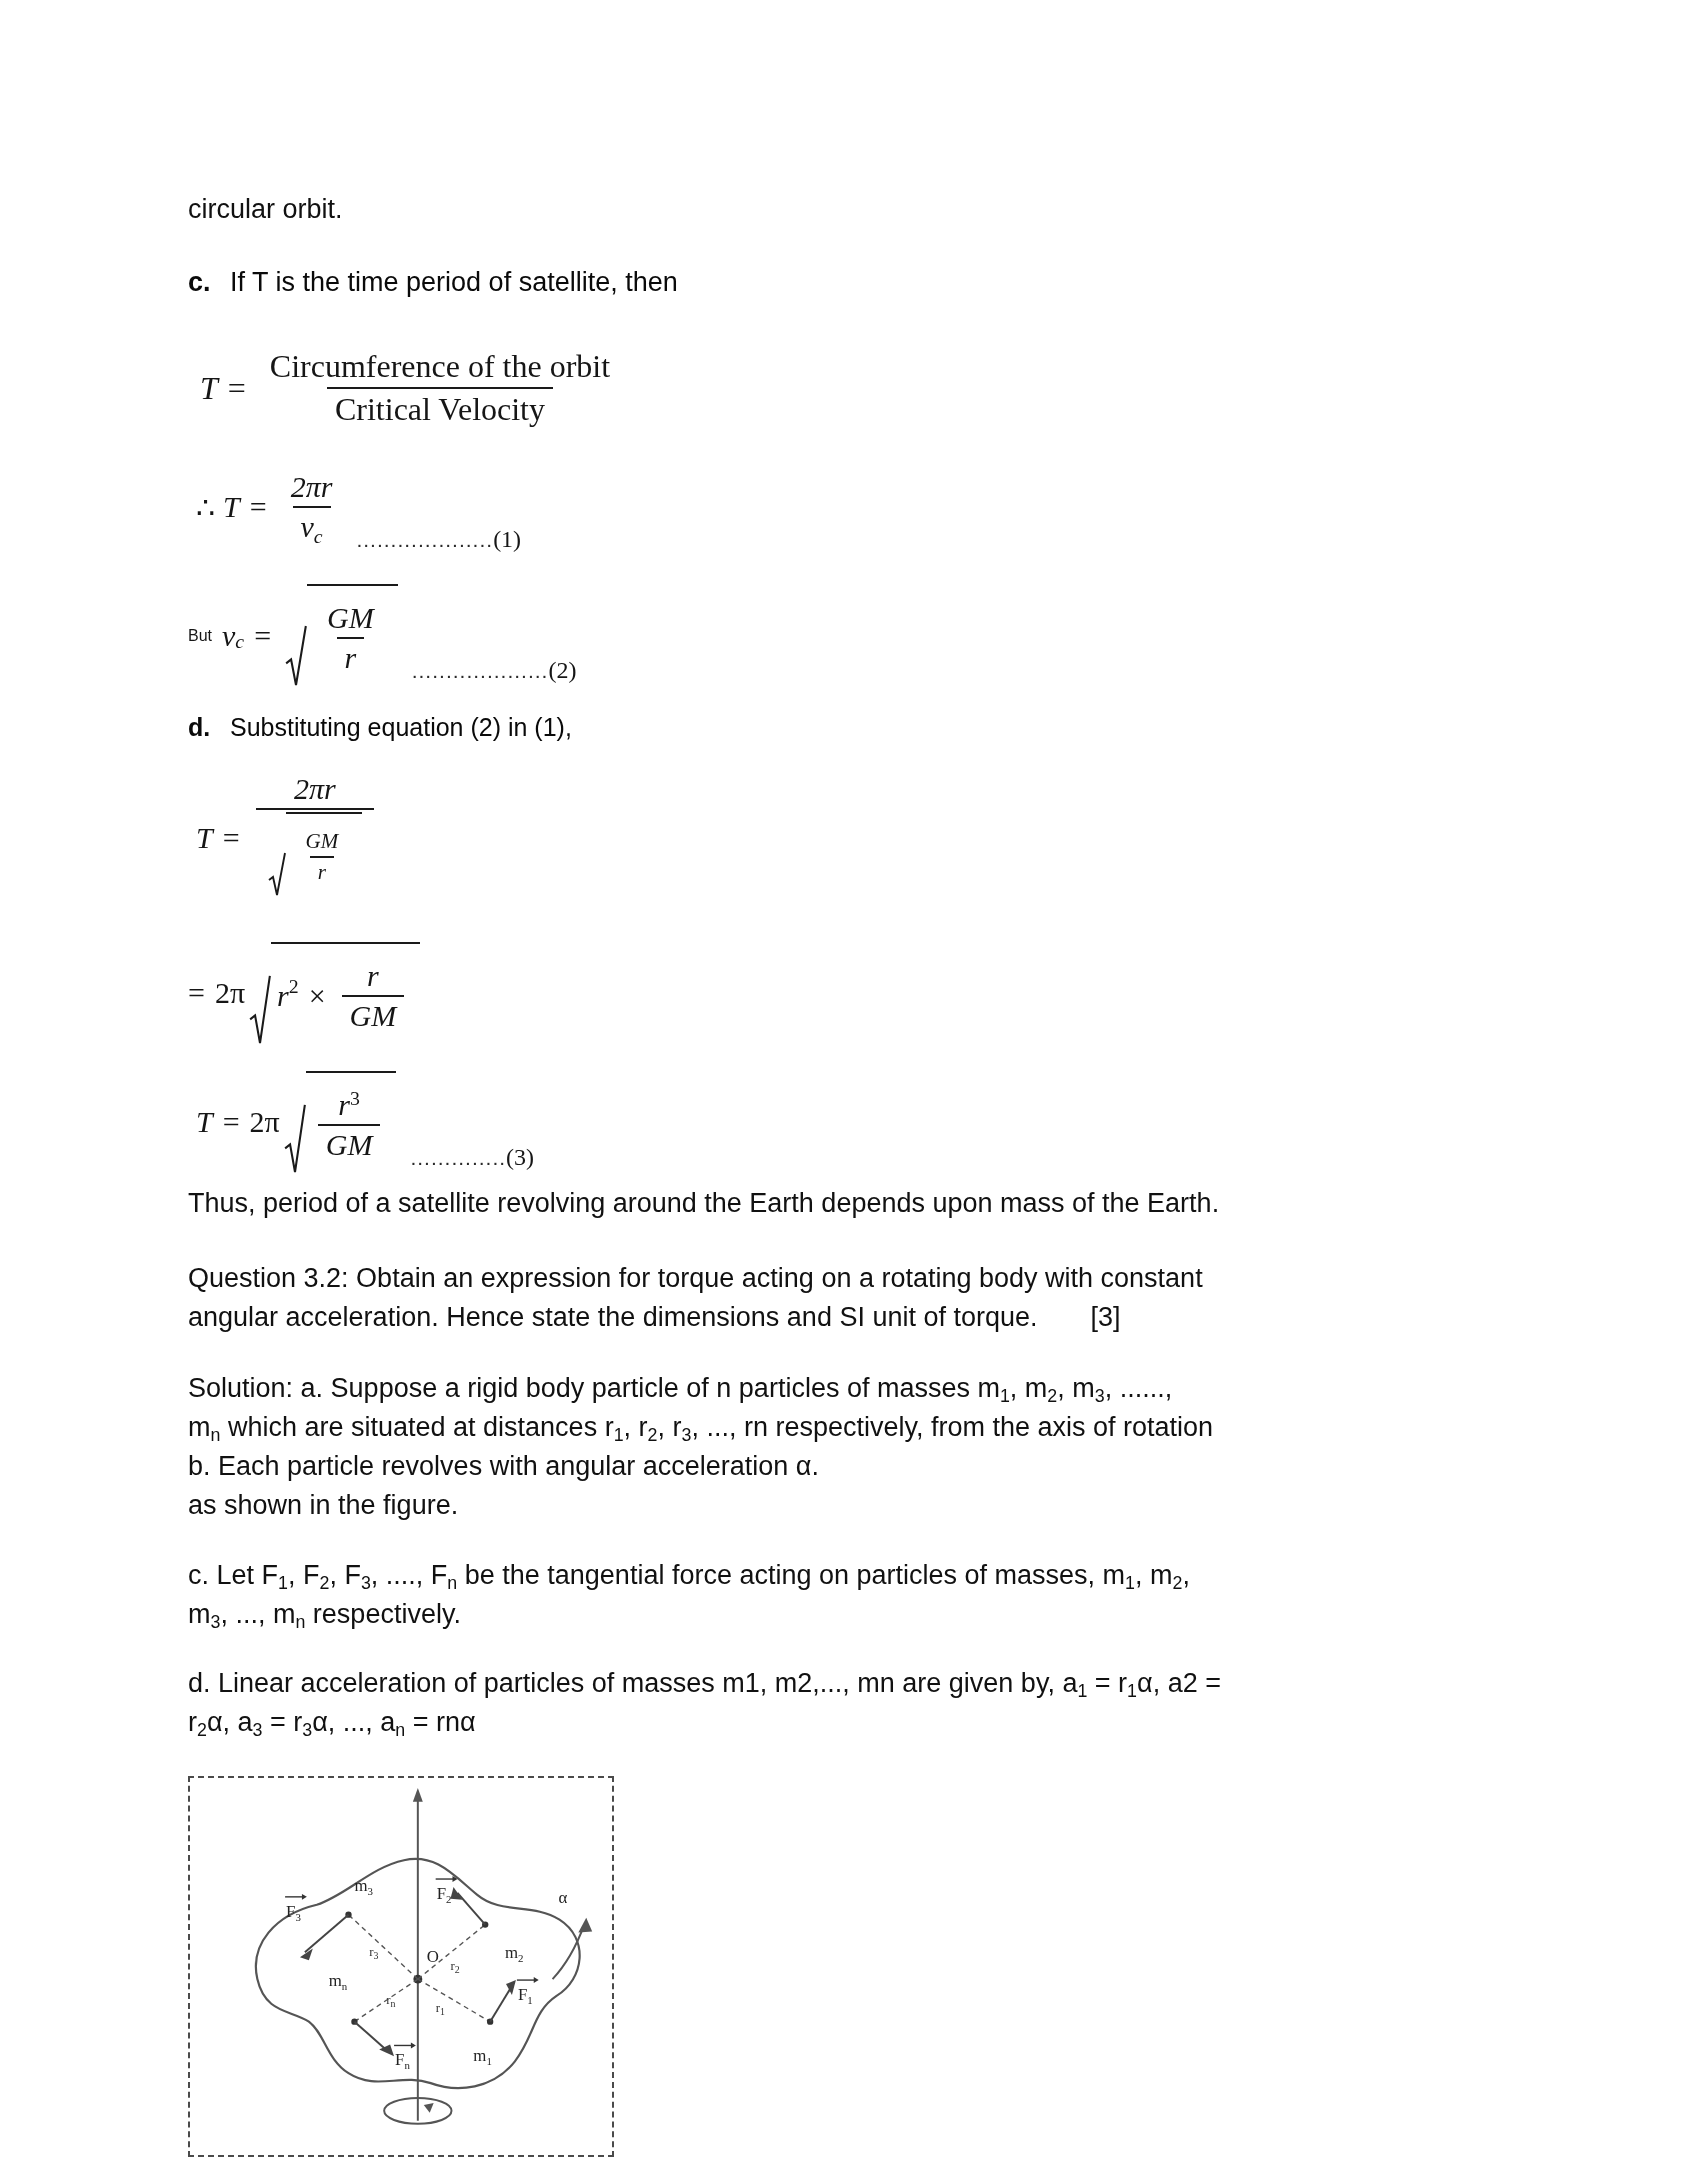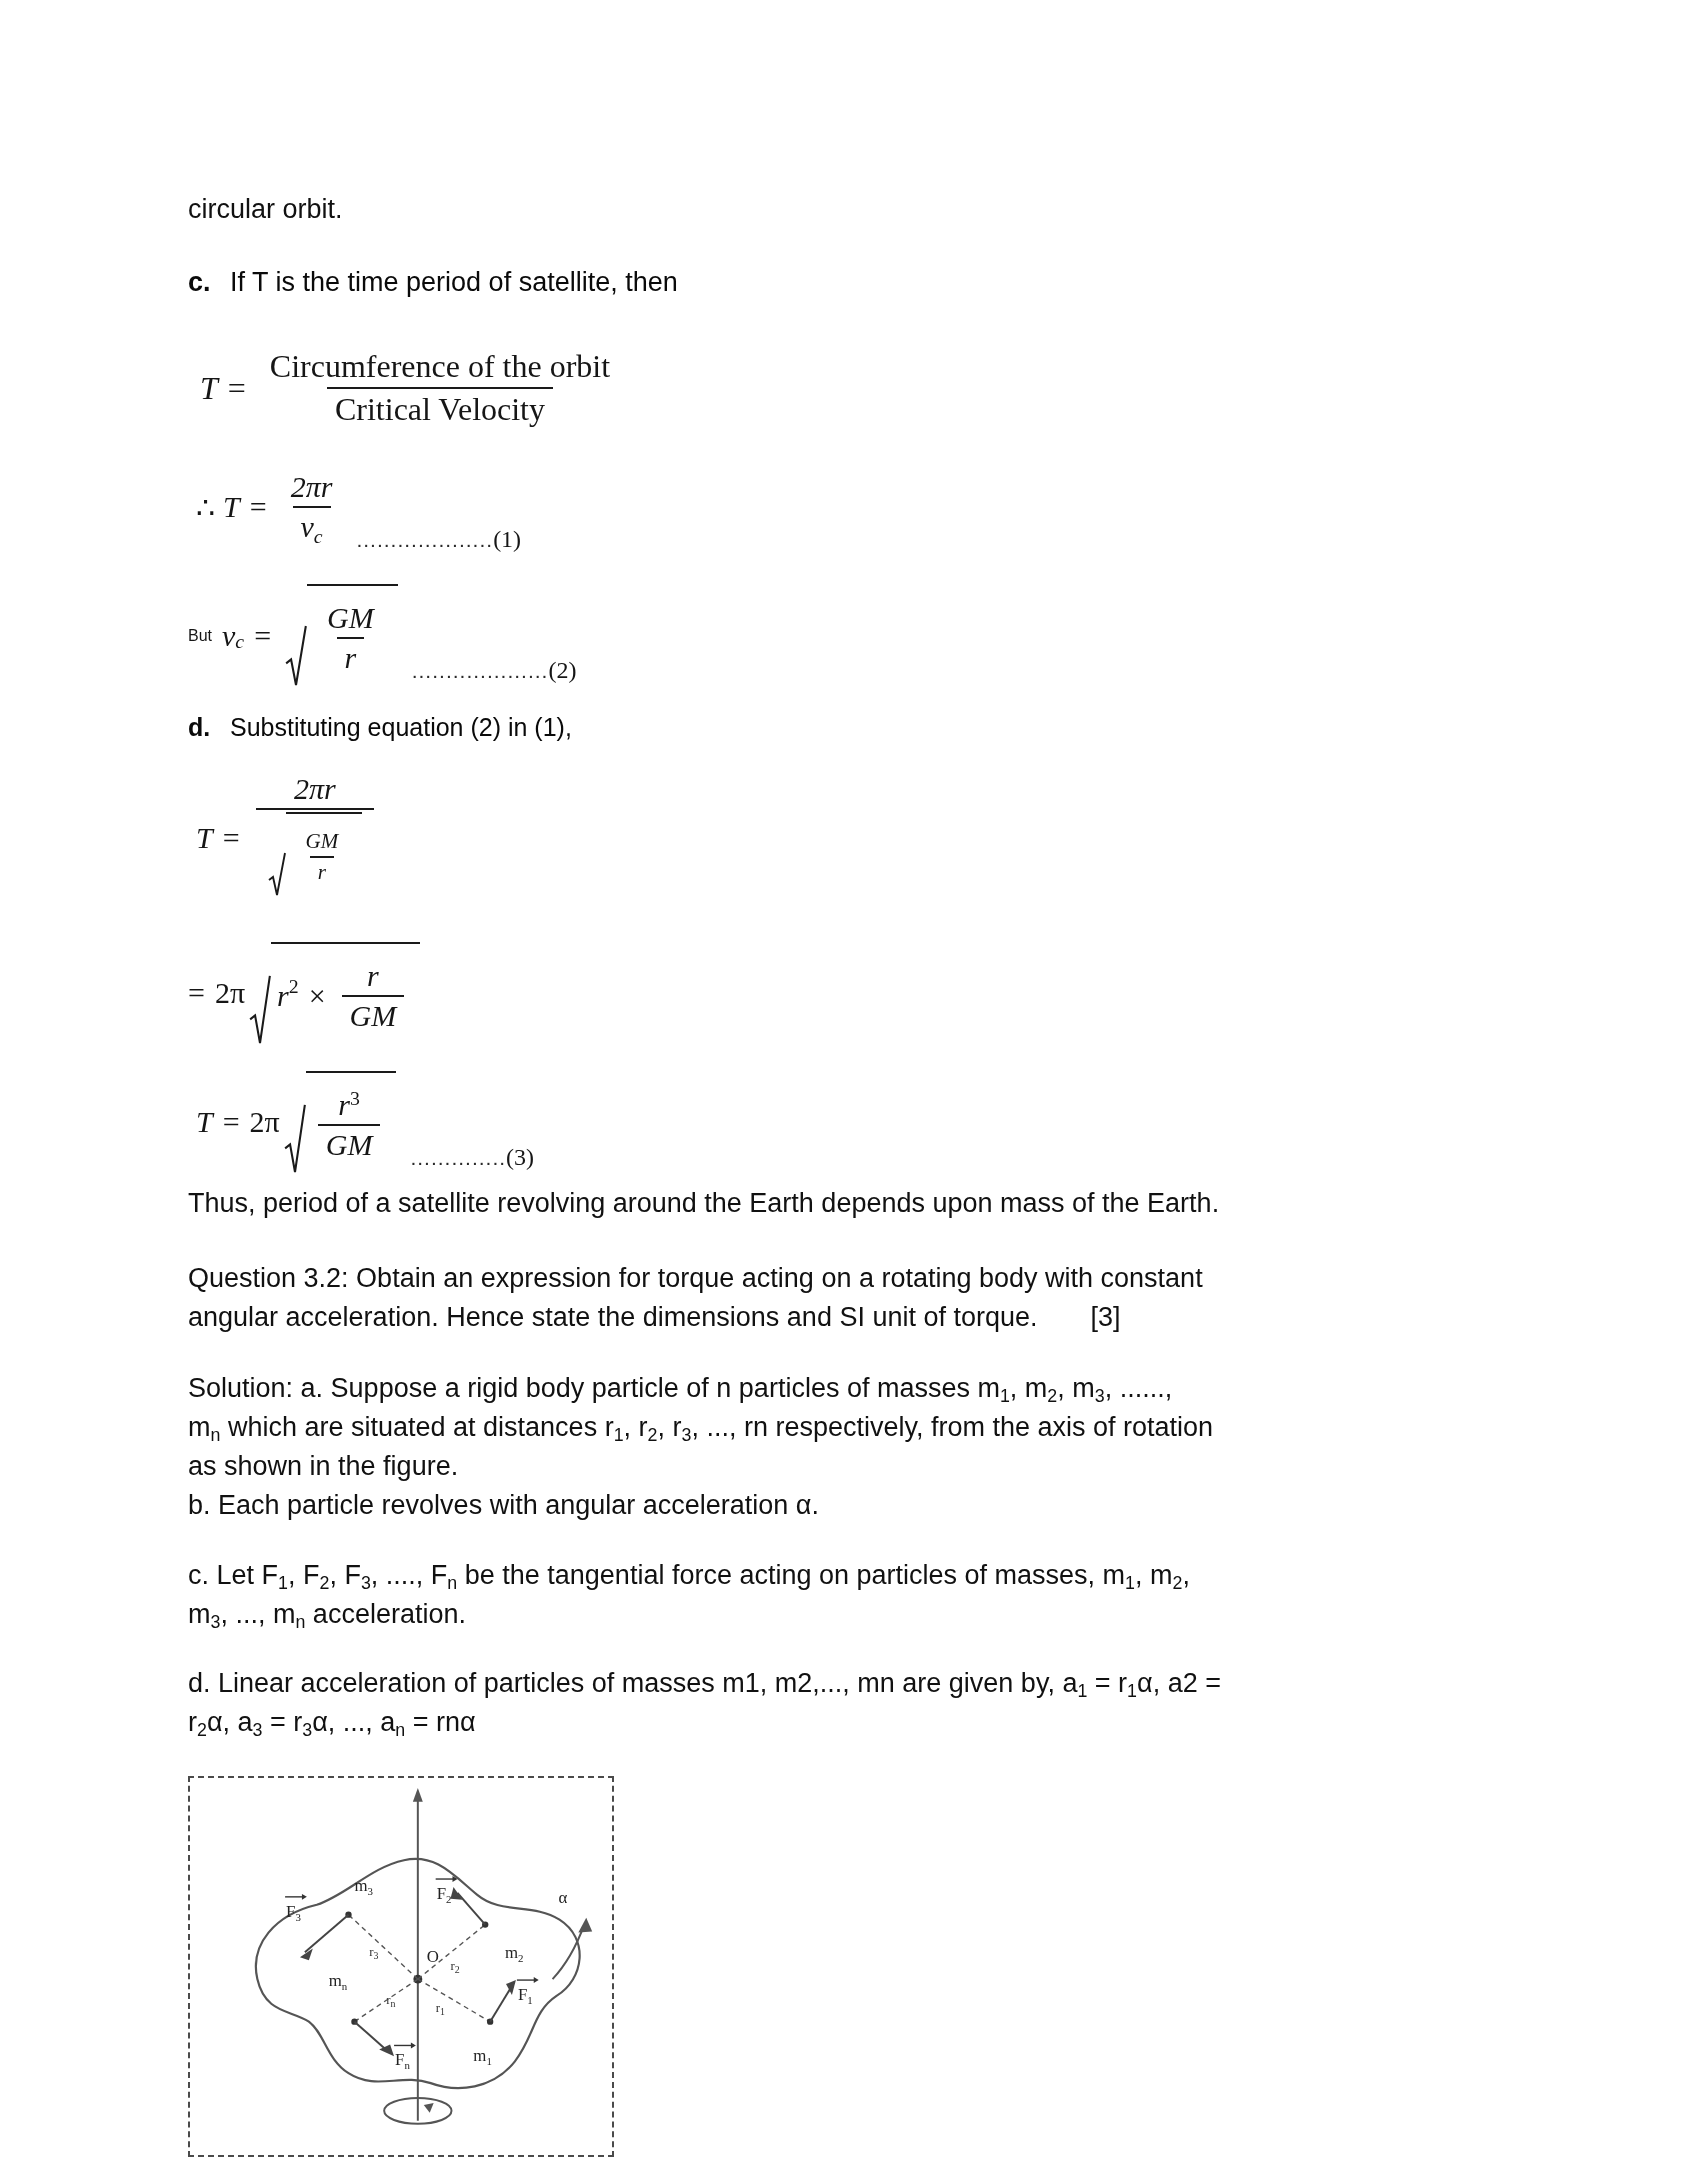--- a/index.html
+++ b/index.html
@@ -285,30 +285,30 @@
       </p>
     </div>
 
     <div style="margin-top:32px;">
       <p class="ptext" style="margin:0;">
         <span class="bold">Solution:</span><span> a. Suppose a rigid body particle of n particles of masses m</span><sub>1</sub><span>, m</span><sub>2</sub><span>, m</span><sub>3</sub><span>, ......,</span>
       </p>
       <p class="ptext" style="margin:0;">
         <span>m</span><sub>n</sub><span> which are situated at distances r</span><sub>1</sub><span>, r</span><sub>2</sub><span>, r</span><sub>3</sub><span>, ..., rn respectively, from the axis of rotation</span>
       </p>
+      <p class="ptext" style="margin:0;">b. Each particle revolves with angular acceleration α.</p>
       <p class="ptext" style="margin:0;">as shown in the figure.</p>
-      <p class="ptext" style="margin:0;">b. Each particle revolves with angular acceleration α.</p>
     </div>
 
     <div style="margin-top:30px;">
       <p class="ptext" style="margin:0;">
         <span>c. Let F</span><sub>1</sub><span>, F</span><sub>2</sub><span>, F</span><sub>3</sub><span>, ...., F</span><sub>n</sub><span> be the tangential force acting on particles of masses, m</span><sub>1</sub><span>, m</span><sub>2</sub><span>,</span>
       </p>
       <p class="ptext" style="margin:0;">
-        <span>m</span><sub>3</sub><span>, ..., m</span><sub>n</sub><span> acceleration.</span>
+        <span>m</span><sub>3</sub><span>, ..., m</span><sub>n</sub><span> respectively.</span>
       </p>
     </div>
 
     <div style="margin-top:30px;">
       <p class="ptext" style="margin:0;">
         <span>d. Linear acceleration of particles of masses m1, m2,..., mn are given by, a</span><sub>1</sub><span> = r</span><sub>1</sub><span>α, a2 =</span>
       </p>
       <p class="ptext" style="margin:0;">
         <span>r</span><sub>2</sub><span>α, a</span><sub>3</sub><span> = r</span><sub>3</sub><span>α, ..., a</span><sub>n</sub><span> = rnα</span>
       </p>

